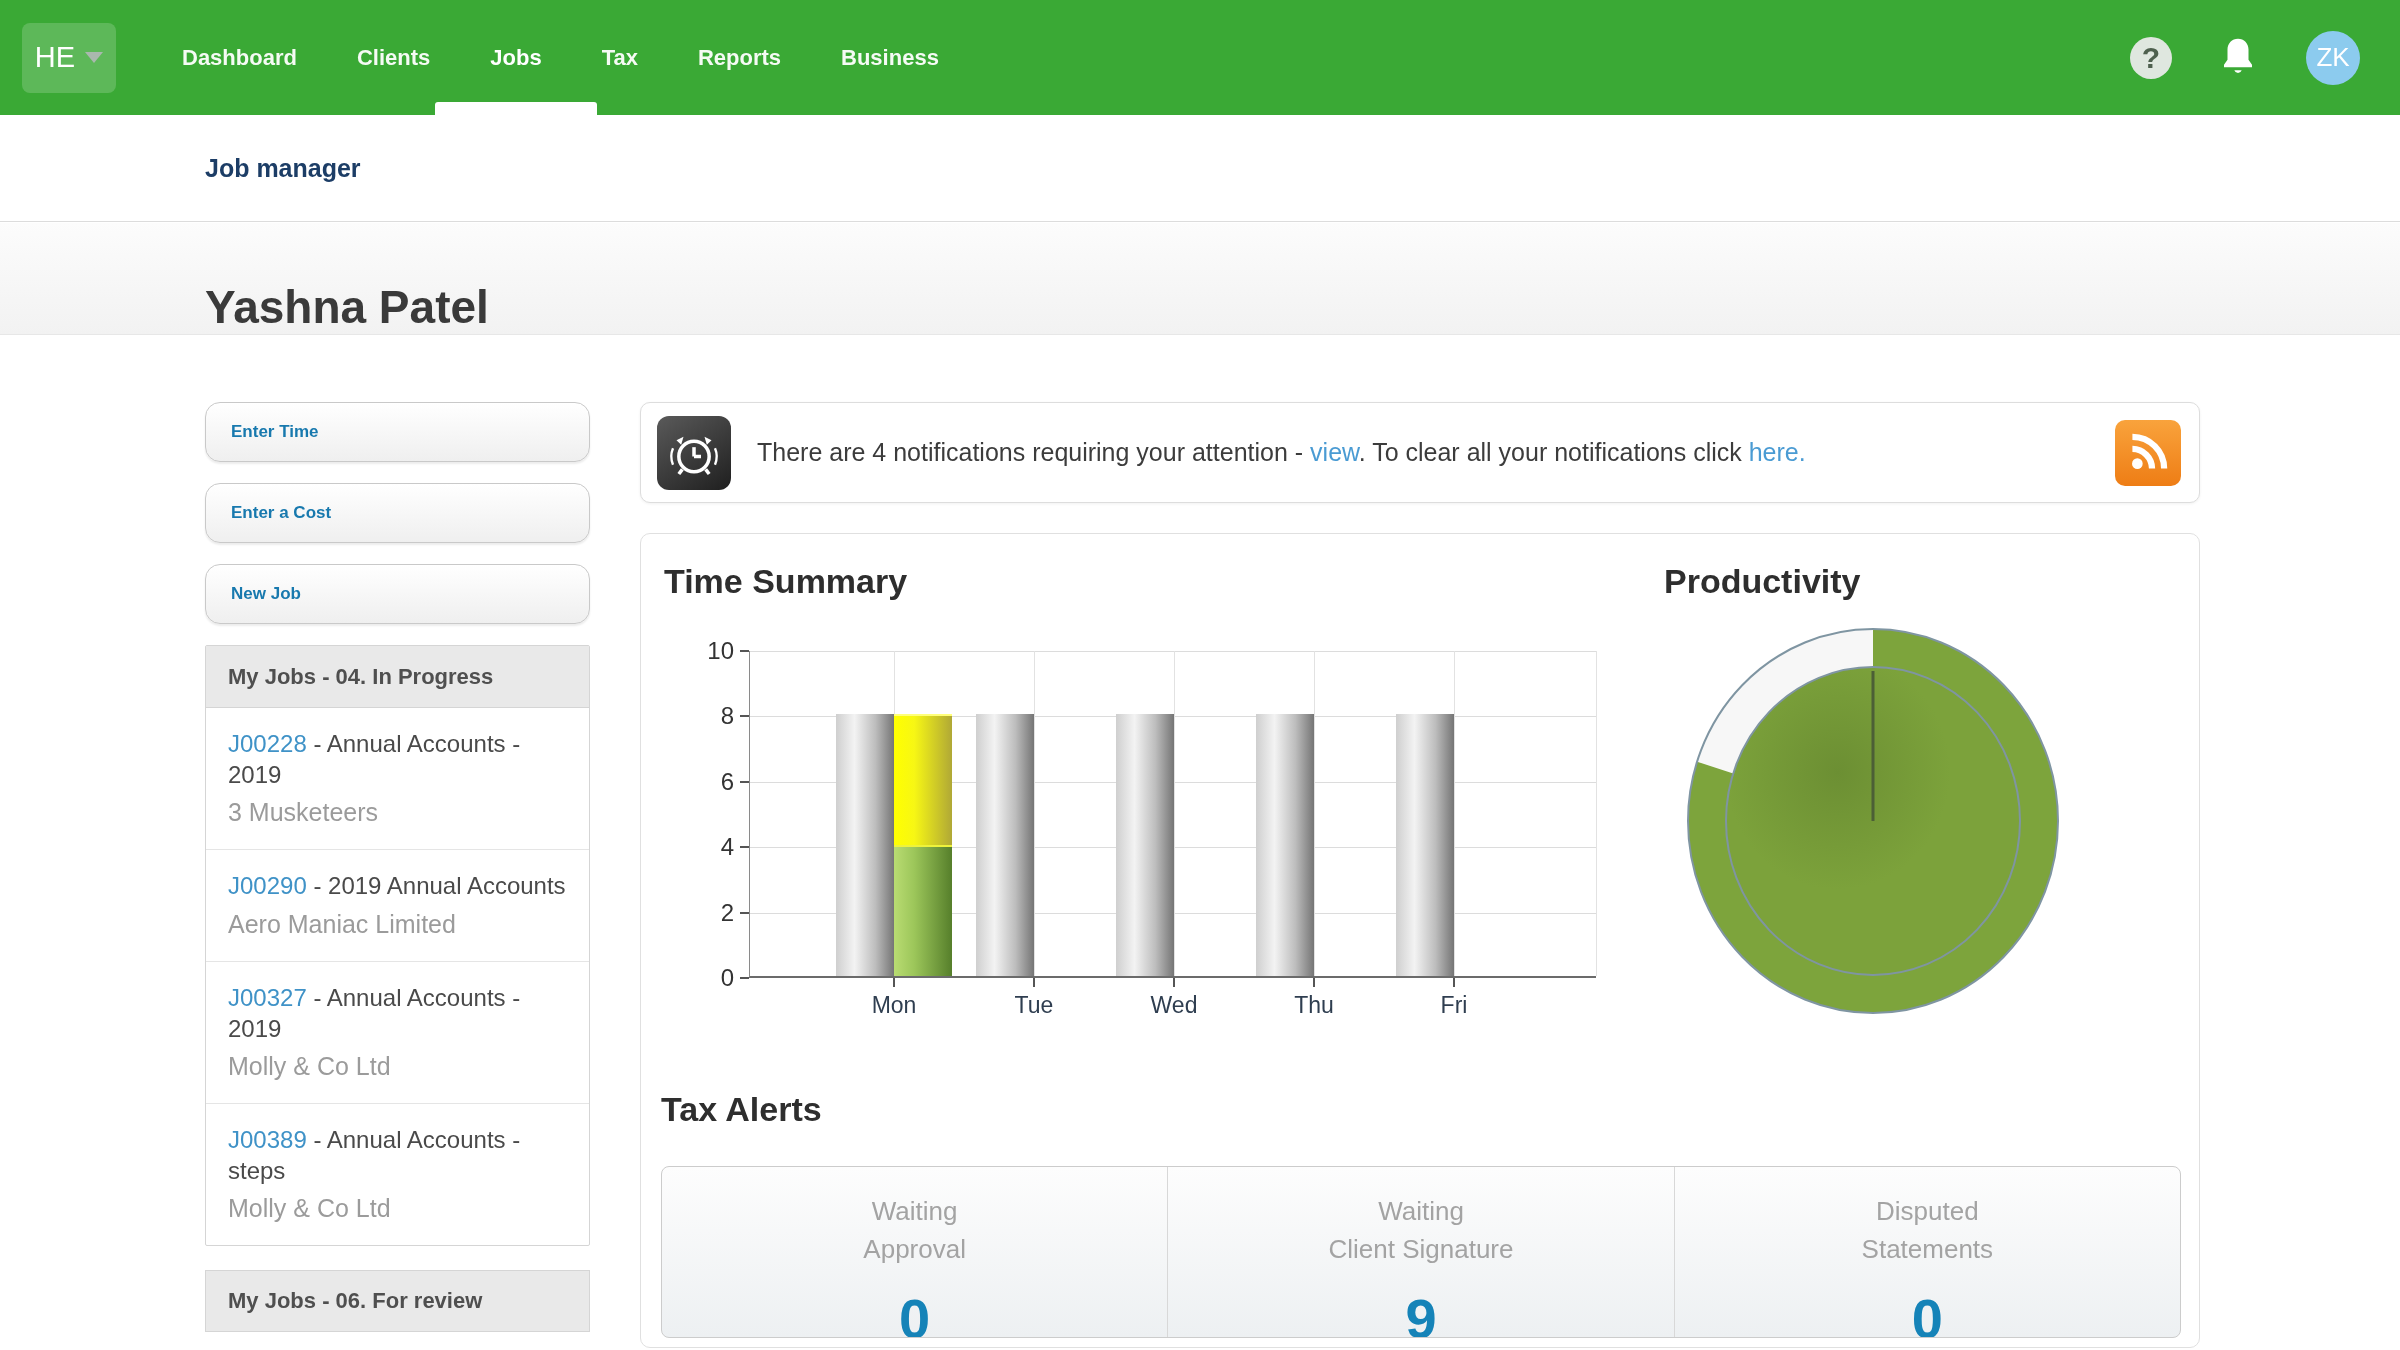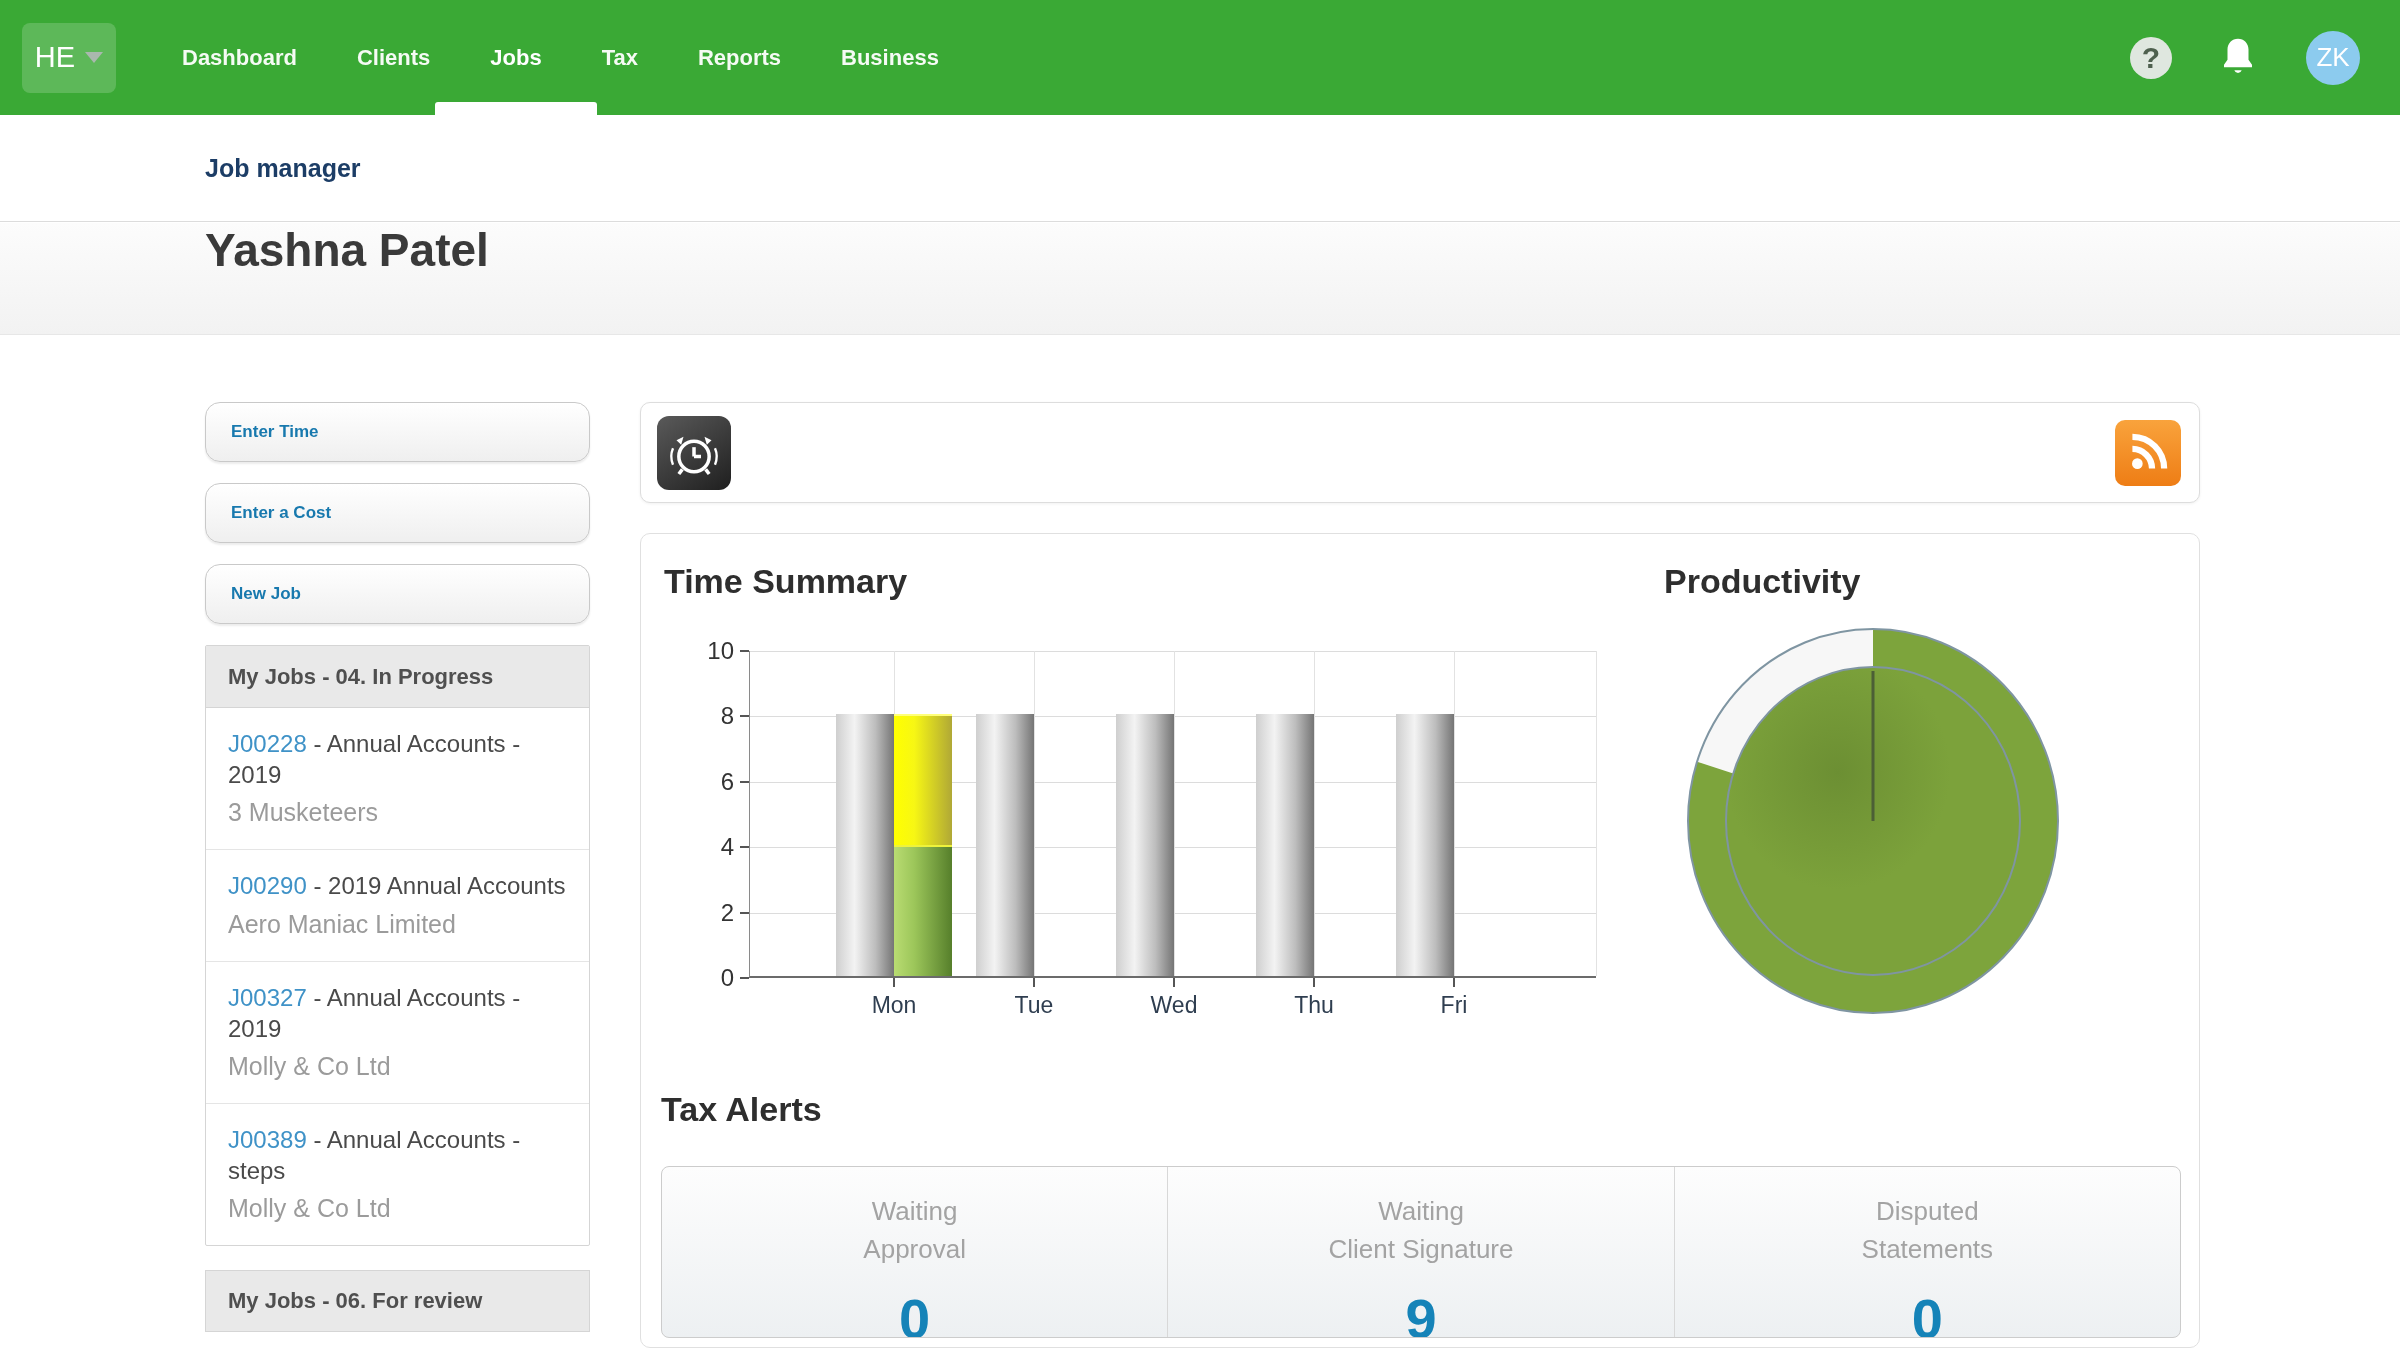--- a/index.html
+++ b/index.html
@@ -23,21 +23,21 @@
     display:flex; align-items:center; justify-content:center; cursor:pointer; }
   .bell { width:42px; height:46px; cursor:pointer; display:flex; align-items:center; }
   .avatar { width:54px; height:54px; border-radius:50%; background:#8ccbee; color:#fff; font-size:26px;
     display:flex; align-items:center; justify-content:center; cursor:pointer; }
 
   
   .breadcrumb-bar { position:absolute; left:0; top:115px; width:2400px; height:107px; background:#fff; border-bottom:1px solid #dcdcdc;
     display:flex; align-items:center; }
   .breadcrumb { margin-left:205px; color:#1c3d66; font-size:25px; font-weight:700; cursor:pointer; }
   .title-band { position:absolute; left:0; top:223px; width:2400px; height:112px;
-    background:linear-gradient(#fcfcfc,#f2f2f2); border-bottom:1px solid #e7e7e7; display:flex; align-items:flex-start; }
+    background:linear-gradient(#fcfcfc,#f2f2f2); border-bottom:1px solid #e7e7e7; display:flex; align-items:flex-end; }
   .page-title { margin-left:205px; font-size:46px; font-weight:700; color:#3a3a3a; }
 
   
   .sidebar { position:absolute; left:205px; top:402px; width:385px; }
   .side-btn { height:60px; margin-bottom:21px; border:1px solid #c9c9c9; border-radius:15px;
     background:linear-gradient(#ffffff,#efefef); box-shadow:0 2px 2px rgba(0,0,0,0.08);
     display:flex; align-items:center; padding-left:25px; color:#1879ae; font-size:17px; font-weight:700; cursor:pointer; }
   .jobs-panel { border:1px solid #d5d5d5; border-radius:2px; background:#fff; margin-top:2px; }
   .panel-header { background:#e9e9e9; border-bottom:1px solid #d5d5d5; height:62px; display:flex; align-items:center;
     padding-left:22px; color:#4f4f4f; font-size:22px; font-weight:700; }
@@ -151,20 +151,23 @@
       <circle cx="24" cy="27" r="13"></circle>
       <path d="M24 27V19"></path>
       <path d="M24 27h6"></path>
       <path d="M13 17l-4-4 6-3z" fill="#fff" stroke="none"></path>
       <path d="M35 17l4-4-6-3z" fill="#fff" stroke="none"></path>
       <path d="M14 38l-3 4"></path>
       <path d="M34 38l3 4"></path>
       <path d="M6 20q-3 7 0 14" stroke-width="2"></path>
       <path d="M42 20q3 7 0 14" stroke-width="2"></path>
     </svg>
+  </div>
+  <div class="banner-text">
+    <span>There are 4 notifications requiring your attention - </span><a>view</a><span>. To clear all your notifications click </span><a>here.</a>
   </div>
   <div class="rss-box">
     <svg width="44" height="44" viewBox="0 0 24 24">
       <circle cx="6.2" cy="17.8" r="2.9" fill="#fff"></circle>
       <path d="M3.5 9.8a10.7 10.7 0 0 1 10.7 10.7" stroke="#fff" stroke-width="3.4" fill="none"></path>
       <path d="M3.5 3.2A17.3 17.3 0 0 1 20.8 20.5" stroke="#fff" stroke-width="3.4" fill="none"></path>
     </svg>
   </div>
 </div>
 

